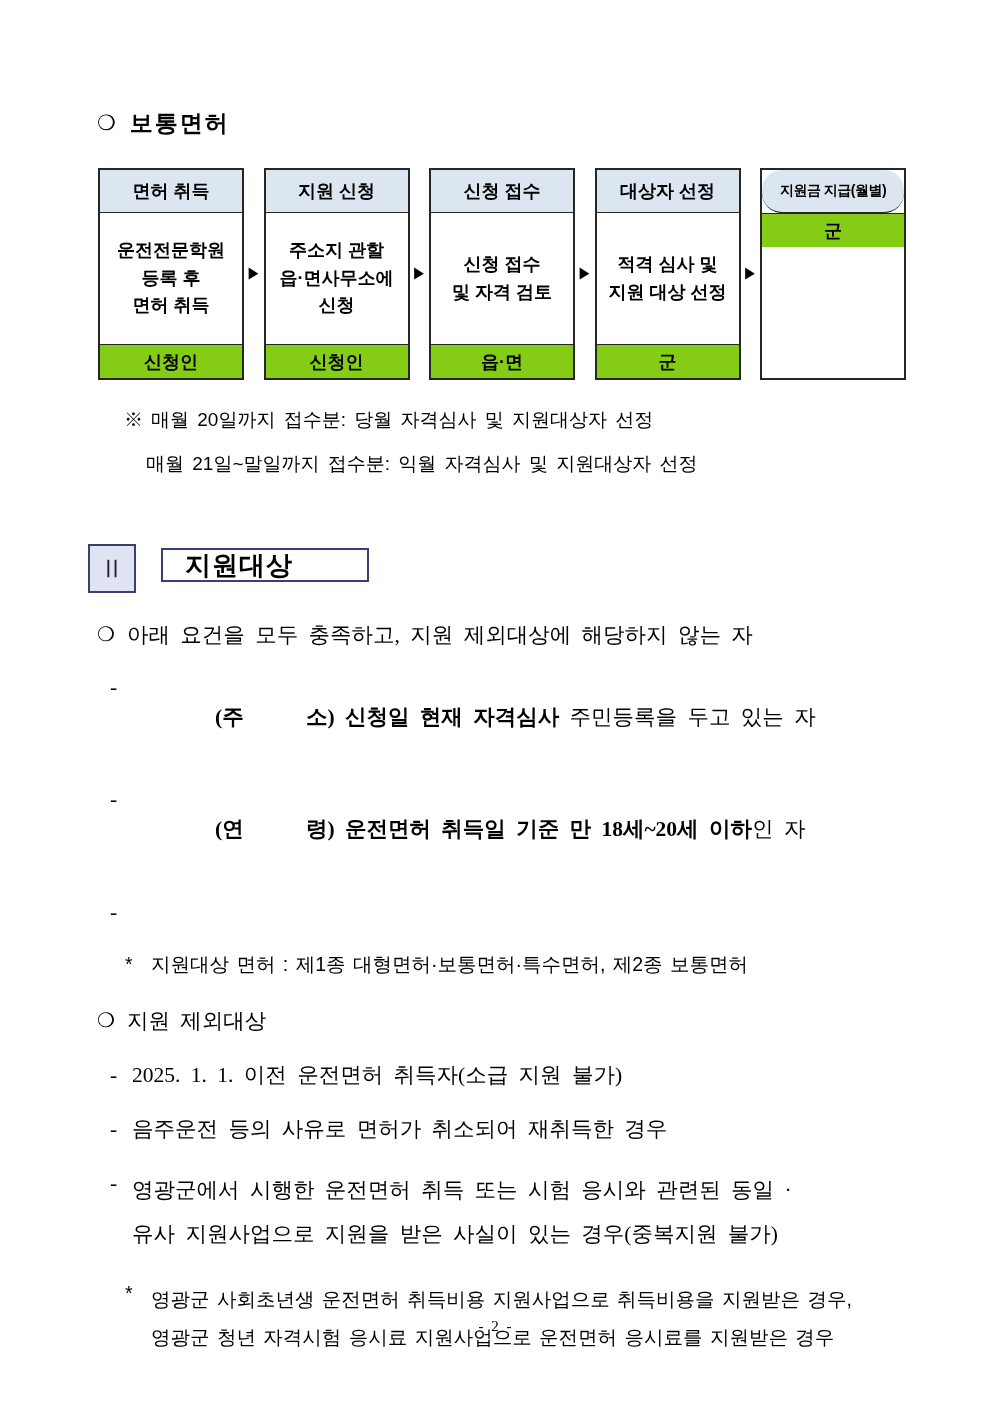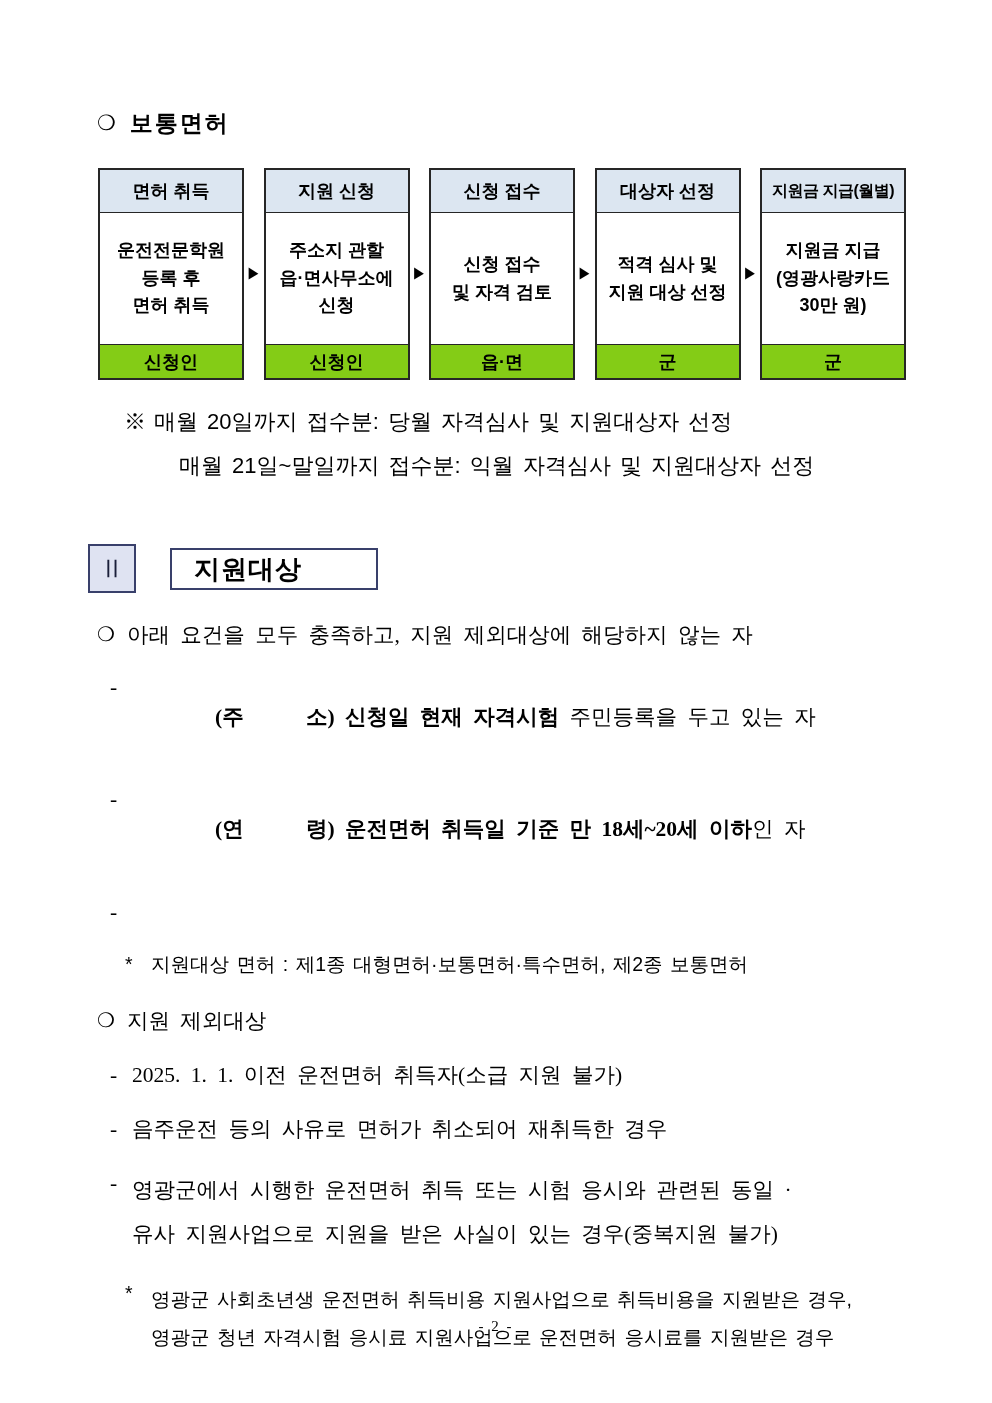--- a/index.html
+++ b/index.html
@@ -34,21 +34,21 @@
     border:2px solid #262626; background:#fff;
   }
   .flow-head {
     background:#dce6f1;
     border-bottom:1.5px solid #262626;
     min-height:43px;
     display:flex; align-items:center; justify-content:center;
     font-weight:bold; font-size:18px; text-align:center;
     padding:2px 1px;
   }
-  .flow-head.small { font-size:16px; letter-spacing:-0.5px; }
+  .flow-head.small { font-size:14px; letter-spacing:-0.5px;border-radius:20px; }
   .flow-body {
     flex:1;
     display:flex; align-items:center; justify-content:center;
     font-weight:bold; font-size:18px; line-height:1.55;
     text-align:center; white-space:pre-line; padding:2px;
   }
   .flow-foot {
     background:#84cc16;
     border-top:1.5px solid #262626;
     min-height:34px;
@@ -56,42 +56,42 @@
     font-weight:bold; font-size:18px;
   }
   .flow-arrow {
     flex:1;
     display:flex; align-items:center; justify-content:center;
     font-size:15px; color:#000; padding:0 1px;
   }
 
   
   .flow-note { position:absolute; font-family:"Liberation Sans", sans-serif;
-    font-size:22px; color:#000; word-spacing:3px; white-space:pre-wrap; }
+    font-size:19px; color:#000; word-spacing:3px; white-space:pre-wrap; }
   .flow-note .mark { margin-right:8px; }
   .note-1 { left:124px; top:407px; }
-  .note-2 { left:146px; top:451px;margin-left:33px; }
+  .note-2 { left:146px; top:451px; }
 
   
   .section-head { position:absolute; left:88px; top:544px; display:flex; align-items:flex-start; gap:25px; }
   .sec-num-box {
     width:48px; height:49px;
     background:#dfe3f2; border:2.5px solid #39406b;
     display:flex; align-items:center; justify-content:center;
     font-family:"Liberation Sans", sans-serif;
     font-size:24px; color:#1a1f3a;
   }
   .sec-title-box {
     margin-top:4px;
-    min-width:208px; height:42px;
+    min-width:208px; height:34px;
     background:#ffffff; border:2.5px solid #39406b;
     display:flex; align-items:center;
     padding:0 22px;
     font-family:"Liberation Sans", sans-serif;
-    font-weight:bold; font-size:26px; letter-spacing:1px; color:#000;margin-left:9px;
+    font-weight:bold; font-size:26px; letter-spacing:1px; color:#000;
   }
 
   
   .body-block { position:absolute; left:97px; top:620px; width:830px; }
   .t-row { display:flex; align-items:flex-start; font-size:21.5px; line-height:1.4; word-spacing:5px; }
   .t-row .bullet { font-size:20px; margin-right:12px; }
   .t-row .dash { width:22px; flex:0 0 auto; text-align:left; }
   .t-row .star { width:26px; flex:0 0 auto; text-align:left; }
   .t-row .txt { white-space:pre-wrap; }
   .seg { white-space:pre-wrap; }
@@ -155,23 +155,20 @@
     <div class="flow-step">
       <div class="flow-head">대상자 선정</div>
       <div class="flow-body">적격 심사 및
 지원 대상 선정</div>
       <div class="flow-foot">군</div>
     </div>
     <div class="flow-arrow">▶</div>
 
     <div class="flow-step">
       <div class="flow-head small">지원금 지급(월별)</div>
-      <div class="flow-body">지원금 지급
-(영광사랑카드
-30만 원)</div>
       <div class="flow-foot">군</div>
     </div>
 
   </div>
 
   <div class="flow-note note-1"><span class="mark">※</span><span>매월 20일까지 접수분: 당월 자격심사 및 지원대상자 선정</span></div>
   <div class="flow-note note-2"><span>매월 21일~말일까지 접수분: 익월 자격심사 및 지원대상자 선정</span></div>
 
   <div class="section-head">
     <div class="sec-num-box">
@@ -185,21 +182,21 @@
   <div class="body-block">
 
     <div class="t-row mt-intro">
       <span class="bullet">❍</span>
       <span class="txt">아래 요건을 모두 충족하고, 지원 제외대상에 해당하지 않는 자</span>
     </div>
 
     <div class="t-row mt-req indent-1">
       <span class="dash">-</span>
       <span class="txt">
-        <span class="seg b">(주      소) 신청일 현재 자격시험</span><span class="seg"> 주민등록을 두고 있는 자</span>
+        <span class="seg b">(주      소) 신청일 현재 자격심사</span><span class="seg"> 주민등록을 두고 있는 자</span>
       </span>
     </div>
 
     <div class="t-row mt-req indent-1">
       <span class="dash">-</span>
       <span class="txt">
         <span class="seg b">(연      령) 운전면허 취득일 기준 만 18세~20세 이하</span><span class="seg">인 자</span>
       </span>
     </div>
 

